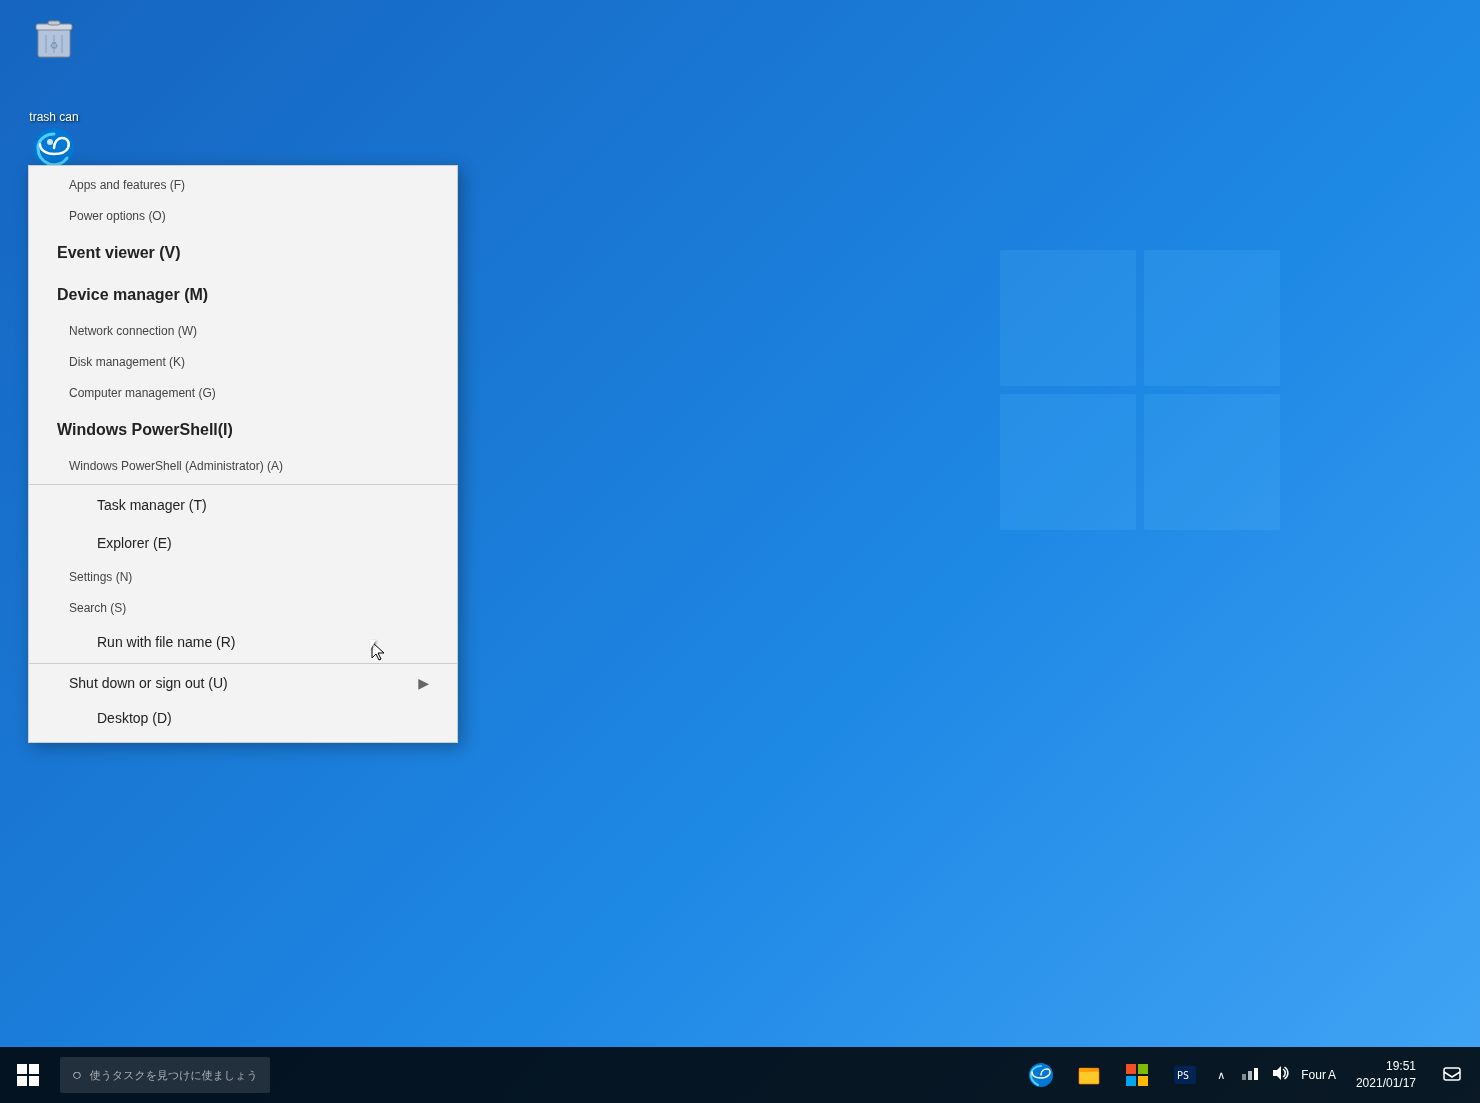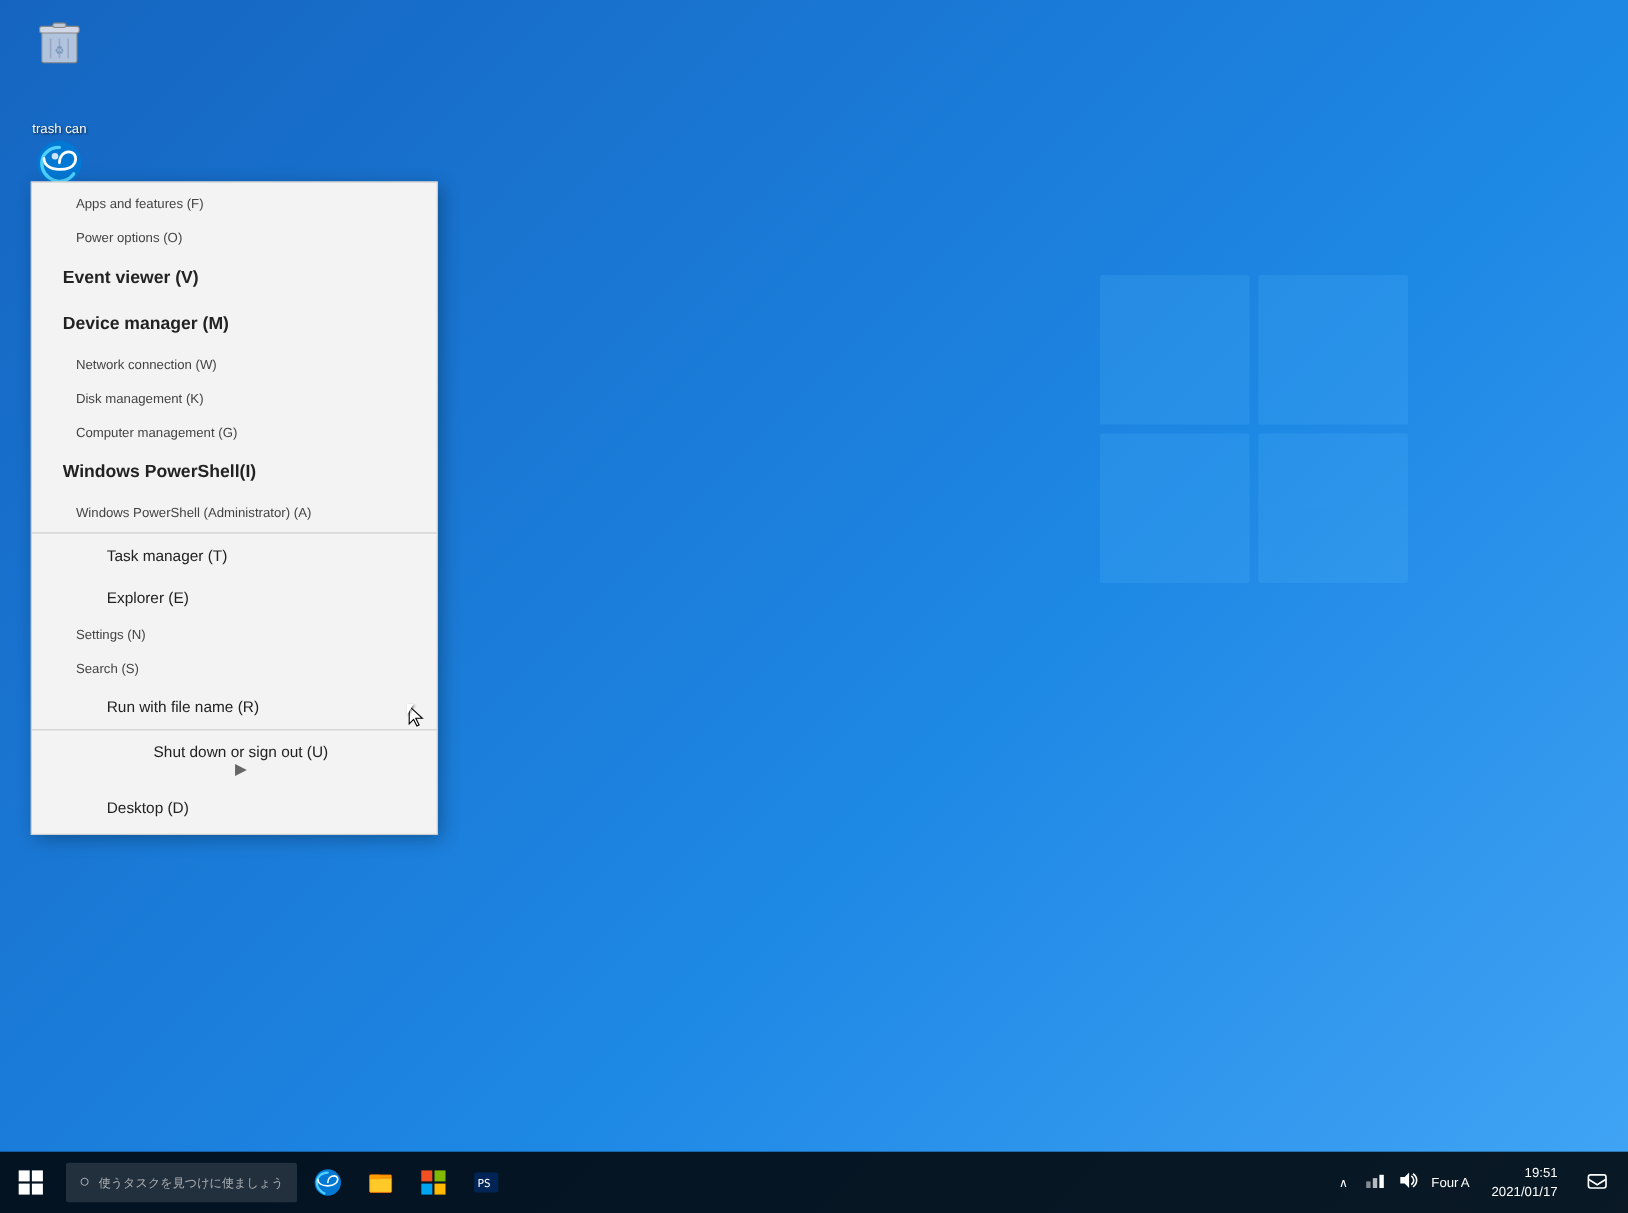--- a/index.html
+++ b/index.html
@@ -73,21 +73,21 @@
     .win-logo-cell {
       background: rgba(100, 200, 255, 0.6);
       border-radius: 2px;
     }
 
     
     .context-menu {
       position: absolute;
       left: 28px;
       top: 165px;
-      width: 370px;
+      width: 430px;
       background: #f3f3f3;
       border: 1px solid #ccc;
       box-shadow: 4px 4px 16px rgba(0,0,0,0.3);
       z-index: 1000;
       padding: 4px 0;
     }
 
     .menu-item {
       padding: 8px 40px;
       cursor: pointer;
@@ -122,21 +122,20 @@
     }
 
     .menu-item-with-arrow {
       display: flex;
       align-items: center;
       justify-content: space-between;
       padding: 9px 28px 9px 40px;
       cursor: pointer;
       font-size: 14px;
       color: #222;
-      flex-direction: column;
     }
 
     .arrow-right {
       font-size: 14px;
       color: #666;
     }
 
     
     .taskbar {
       position: absolute;
@@ -337,21 +336,21 @@
         <rect x="1" y="13" width="10" height="10" fill="white"></rect>
         <rect x="13" y="13" width="10" height="10" fill="white"></rect>
       </svg>
     </div>
 
     <div class="taskbar-search" style="min-width: 200px;">
       <span class="search-icon-small">○</span>
       <span class="taskbar-search-text" style="font-size: 11px; color: rgba(255,255,255,0.6);">使うタスクを見つけに使ましょう</span>
     </div>
 
-    <div style="flex: 1; display: flex; justify-content: flex-start; align-items: center; gap: 0;">
+    <div style="flex: 1; display: flex; justify-content: flex-end; align-items: center; gap: 0;">
 
       <div class="taskbar-app">
         <svg width="26" height="26" viewBox="0 0 26 26">
           <circle cx="13" cy="13" r="12" fill="#0078d4"></circle>
           <path d="M13 4 C7 4 3 8 3 13 C3 18 6 21 10 23" stroke="#50d0ff" stroke-width="2" fill="none" stroke-linecap="round"></path>
           <path d="M13 13 C13 9 16 7 19 7 C22 7 23 10 21 13 C19 15 16 16 13 16 C8 16 4 14 4 10" stroke="white" stroke-width="1.5" fill="none" stroke-linecap="round"></path>
         </svg>
       </div>
 
       <div class="taskbar-app">

